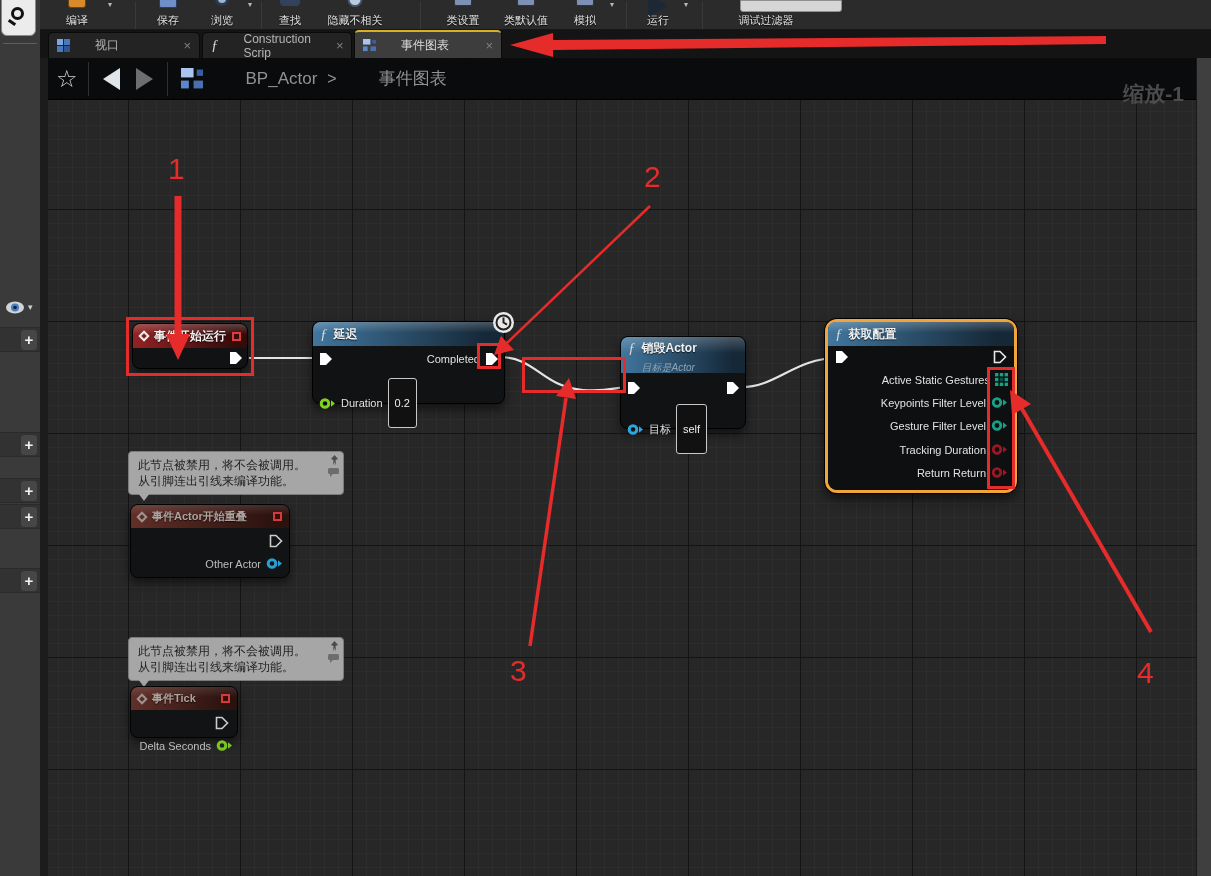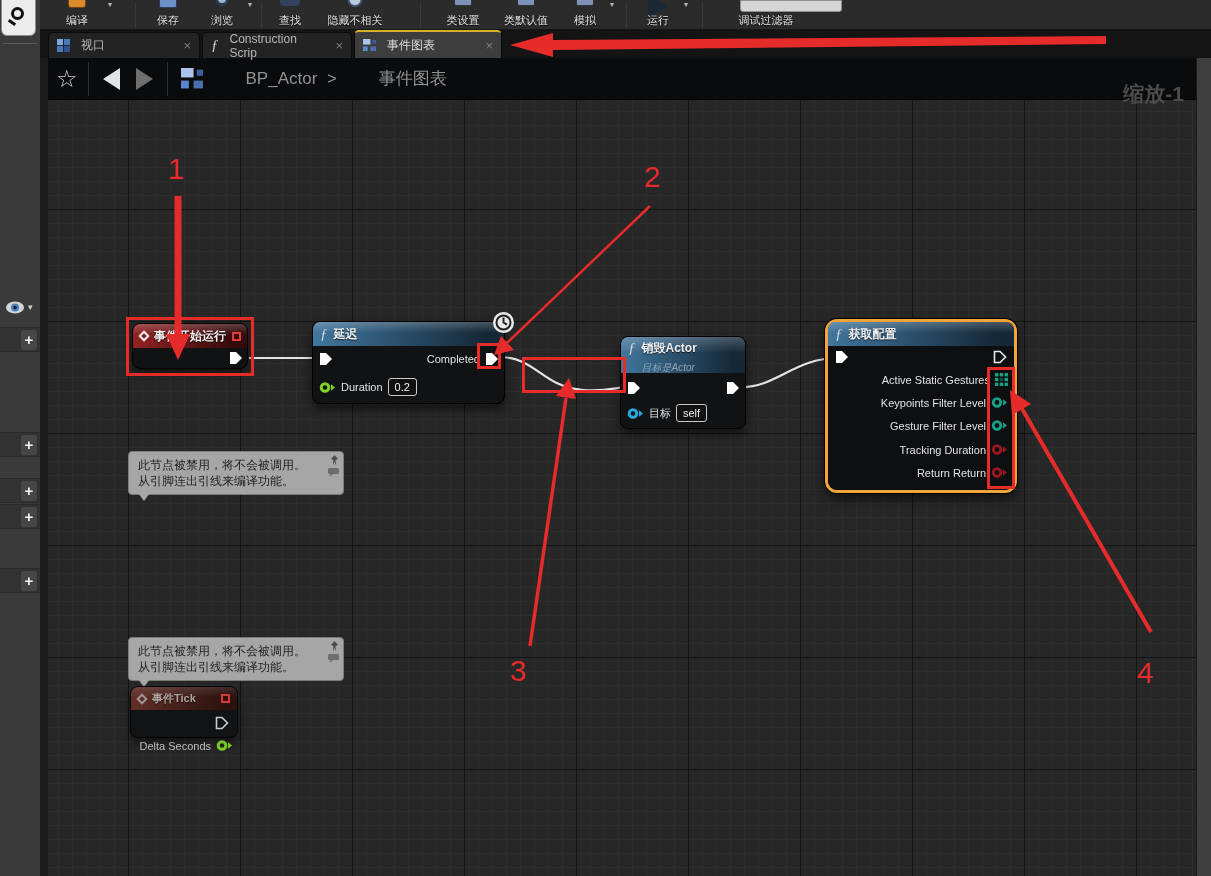--- a/index.html
+++ b/index.html
@@ -29,21 +29,21 @@
   .ico-save { width:18px; height:16px; background:#6f8fc9; border:1px solid #2c3d63; border-radius:2px; }
   .ico-dark-circ { width:14px; height:14px; border:3px solid #2a3a50; border-radius:50%; background:#9fb6cf; }
   .ico-binoc { width:20px; height:14px; background:#33425c; border-radius:4px; }
   .ico-sphere { width:15px; height:15px; background:#b9cade; border-radius:50%; border:2px solid #44566e; }
   .ico-widget { width:18px; height:14px; background:#7d90b5; border:1px solid #333; border-radius:2px; }
   .ico-play { width:0; height:0; border-left:20px solid #1d2836; border-top:12px solid transparent; border-bottom:12px solid transparent; }
   .debug-dd { position:absolute; left:700px; top:0; width:102px; height:12px; background:#d6d6d6; border:1px solid #8f8f8f; border-radius:0 0 3px 3px; }
 
   
   .tabbar { position:absolute; left:40px; top:30px; width:1171px; height:28px; background:#141414; z-index:5; }
-  .tab { position:absolute; top:2px; height:26px; background:#232323; border:1px solid #0a0a0a; border-bottom:none; border-radius:5px 5px 0 0; display:flex; align-items:center; gap:11px; padding:0 8px; color:#b5b5b5; font-size:12px; }
+  .tab { position:absolute; top:2px; height:26px; background:#232323; border:1px solid #0a0a0a; border-bottom:none; border-radius:5px 5px 0 0; display:flex; align-items:center; gap:25px; padding:0 8px; color:#b5b5b5; font-size:12px; }
   .tab.active { background:#3d3d3d; color:#dcdcdc; border-top:2px solid #d8b024; top:0; height:28px; }
   .tab .close { margin-left:auto; color:#808080; font-size:13px; line-height:1; }
   .fn-glyph { font-style:italic; font-family:"Liberation Serif","DejaVu Serif",serif; color:#d6d6d6; font-size:15px; }
 
   
   .canvas { position:absolute; left:48px; top:58px; width:1148px; height:818px; background-color:#272727;
     background-image:
       linear-gradient(90deg,#141414 1.5px,transparent 1.5px),
       linear-gradient(#141414 1.5px,transparent 1.5px),
       linear-gradient(90deg,#2d2d2d 1px,transparent 1px),
@@ -71,21 +71,21 @@
   .nhdr.red-dim { background-color:#55251e; background-image:linear-gradient(180deg,rgba(255,255,255,.12),rgba(255,255,255,0) 45%),linear-gradient(90deg,#663028,#2c110d 90%); }
   .ntitle { color:#f2f2f2; font-size:12px; font-weight:bold; text-shadow:0 1px 1px rgba(0,0,0,.7); white-space:nowrap; }
   .ntitle.dim { color:#b9aca8; }
   .nsub { color:#8ba4b6; font-size:10px; font-style:italic; }
   .diamond { width:8px; height:8px; border:2px solid #efefef; transform:rotate(45deg); flex:0 0 auto; }
   .diamond.dim { border-color:#a89c98; }
   .redsq { margin-left:auto; width:9px; height:9px; border:2px solid #dd3d3d; background:rgba(70,8,8,.65); flex:0 0 auto; }
   .nrow { position:absolute; display:flex; align-items:center; gap:5px; }
   .pin-label { color:#e2e2e2; font-size:11px; white-space:nowrap; }
   .pin-label.dim { color:#c7c7c7; }
-  .valbox { border:1px solid #c9c9c9; border-radius:3px; background:#111; color:#efefef; font-size:11px; padding:2px 6px; }
+  .valbox { border:1px solid #c9c9c9; border-radius:3px; background:#111; color:#efefef; font-size:11px; padding:18px 6px; }
   .exec { width:14px; height:14px; }
   .clock-badge { position:absolute; right:-11px; top:-11px; width:23px; height:23px; z-index:4; }
   .selwrap { position:absolute; border:3px solid #f2a43c; border-radius:12px; box-shadow:0 0 0 1px #000,0 6px 12px rgba(0,0,0,.6); z-index:3; background:#0d0f11; }
   .dimmed { opacity:.93; }
 
   
   .bubble { position:absolute; background:#a6a6a6; border:1px solid #7b7b7b; border-radius:4px; padding:5px 9px; z-index:3; }
   .bubble .txt { color:#1e1e1e; font-size:12px; line-height:16px; white-space:nowrap; }
   .bubble .tail { position:absolute; left:9px; bottom:-7px; width:0; height:0; border-top:8px solid #a6a6a6; border-left:6px solid transparent; border-right:6px solid transparent; }
   .bubble .b-icons { position:absolute; right:4px; top:3px; display:flex; flex-direction:column; align-items:flex-end; gap:2px; }
@@ -382,20 +382,39 @@
           <path d="M4.5,0 L8,4 L5.5,5 L6,10.5 L4.5,7 L3,10.5 L3.5,5 L1,4 Z" fill="#4c4c4c"></path>
         </svg>
       <svg width="11" height="9" viewBox="0 0 11 9">
           <rect x="0" y="0" width="11" height="6" rx="1.5" fill="#6d6d6d"></rect>
           <path d="M2,6 L2,9 L5,6 Z" fill="#6d6d6d"></path>
         </svg>
     </div>
     <div class="tail"></div>
   </div>
 
+  <div class="node dimmed" style="left:130px;top:504px;width:160px;height:74px">
+    <div class="nhdr red-dim" style="height:23px">
+      <span class="diamond dim"></span>
+      <span class="ntitle dim" style="font-size:11px">事件Actor开始重叠</span>
+      <span class="redsq"></span>
+    </div>
+    <div class="nrow" style="right:6px;top:29px">
+      <svg class="exec" viewBox="0 0 14 14">
+          <path d="M1.5,1.5 L7,1.5 L12.5,7 L7,12.5 L1.5,12.5 Z" fill="none" stroke="#d8d8d8" stroke-width="1.6"></path>
+        </svg>
+    </div>
+    <div class="nrow" style="right:6px;top:52px">
+      <span class="pin-label dim">Other Actor</span>
+      <svg width="17" height="13" viewBox="0 0 17 13">
+          <circle cx="6" cy="6.5" r="3.8" fill="none" stroke="#2aa7e0" stroke-width="3"></circle>
+          <path d="M12,3.2 L16,6.5 L12,9.8 Z" fill="#2aa7e0"></path>
+        </svg>
+    </div>
+  </div>
 
   <div class="bubble" style="left:128px;top:637px;width:216px">
     <div class="txt">此节点被禁用，将不会被调用。</div>
     <div class="txt">从引脚连出引线来编译功能。</div>
     <div class="b-icons">
       <svg width="9" height="11" viewBox="0 0 9 11">
           <path d="M4.5,0 L8,4 L5.5,5 L6,10.5 L4.5,7 L3,10.5 L3.5,5 L1,4 Z" fill="#4c4c4c"></path>
         </svg>
       <svg width="11" height="9" viewBox="0 0 11 9">
           <rect x="0" y="0" width="11" height="6" rx="1.5" fill="#6d6d6d"></rect>

